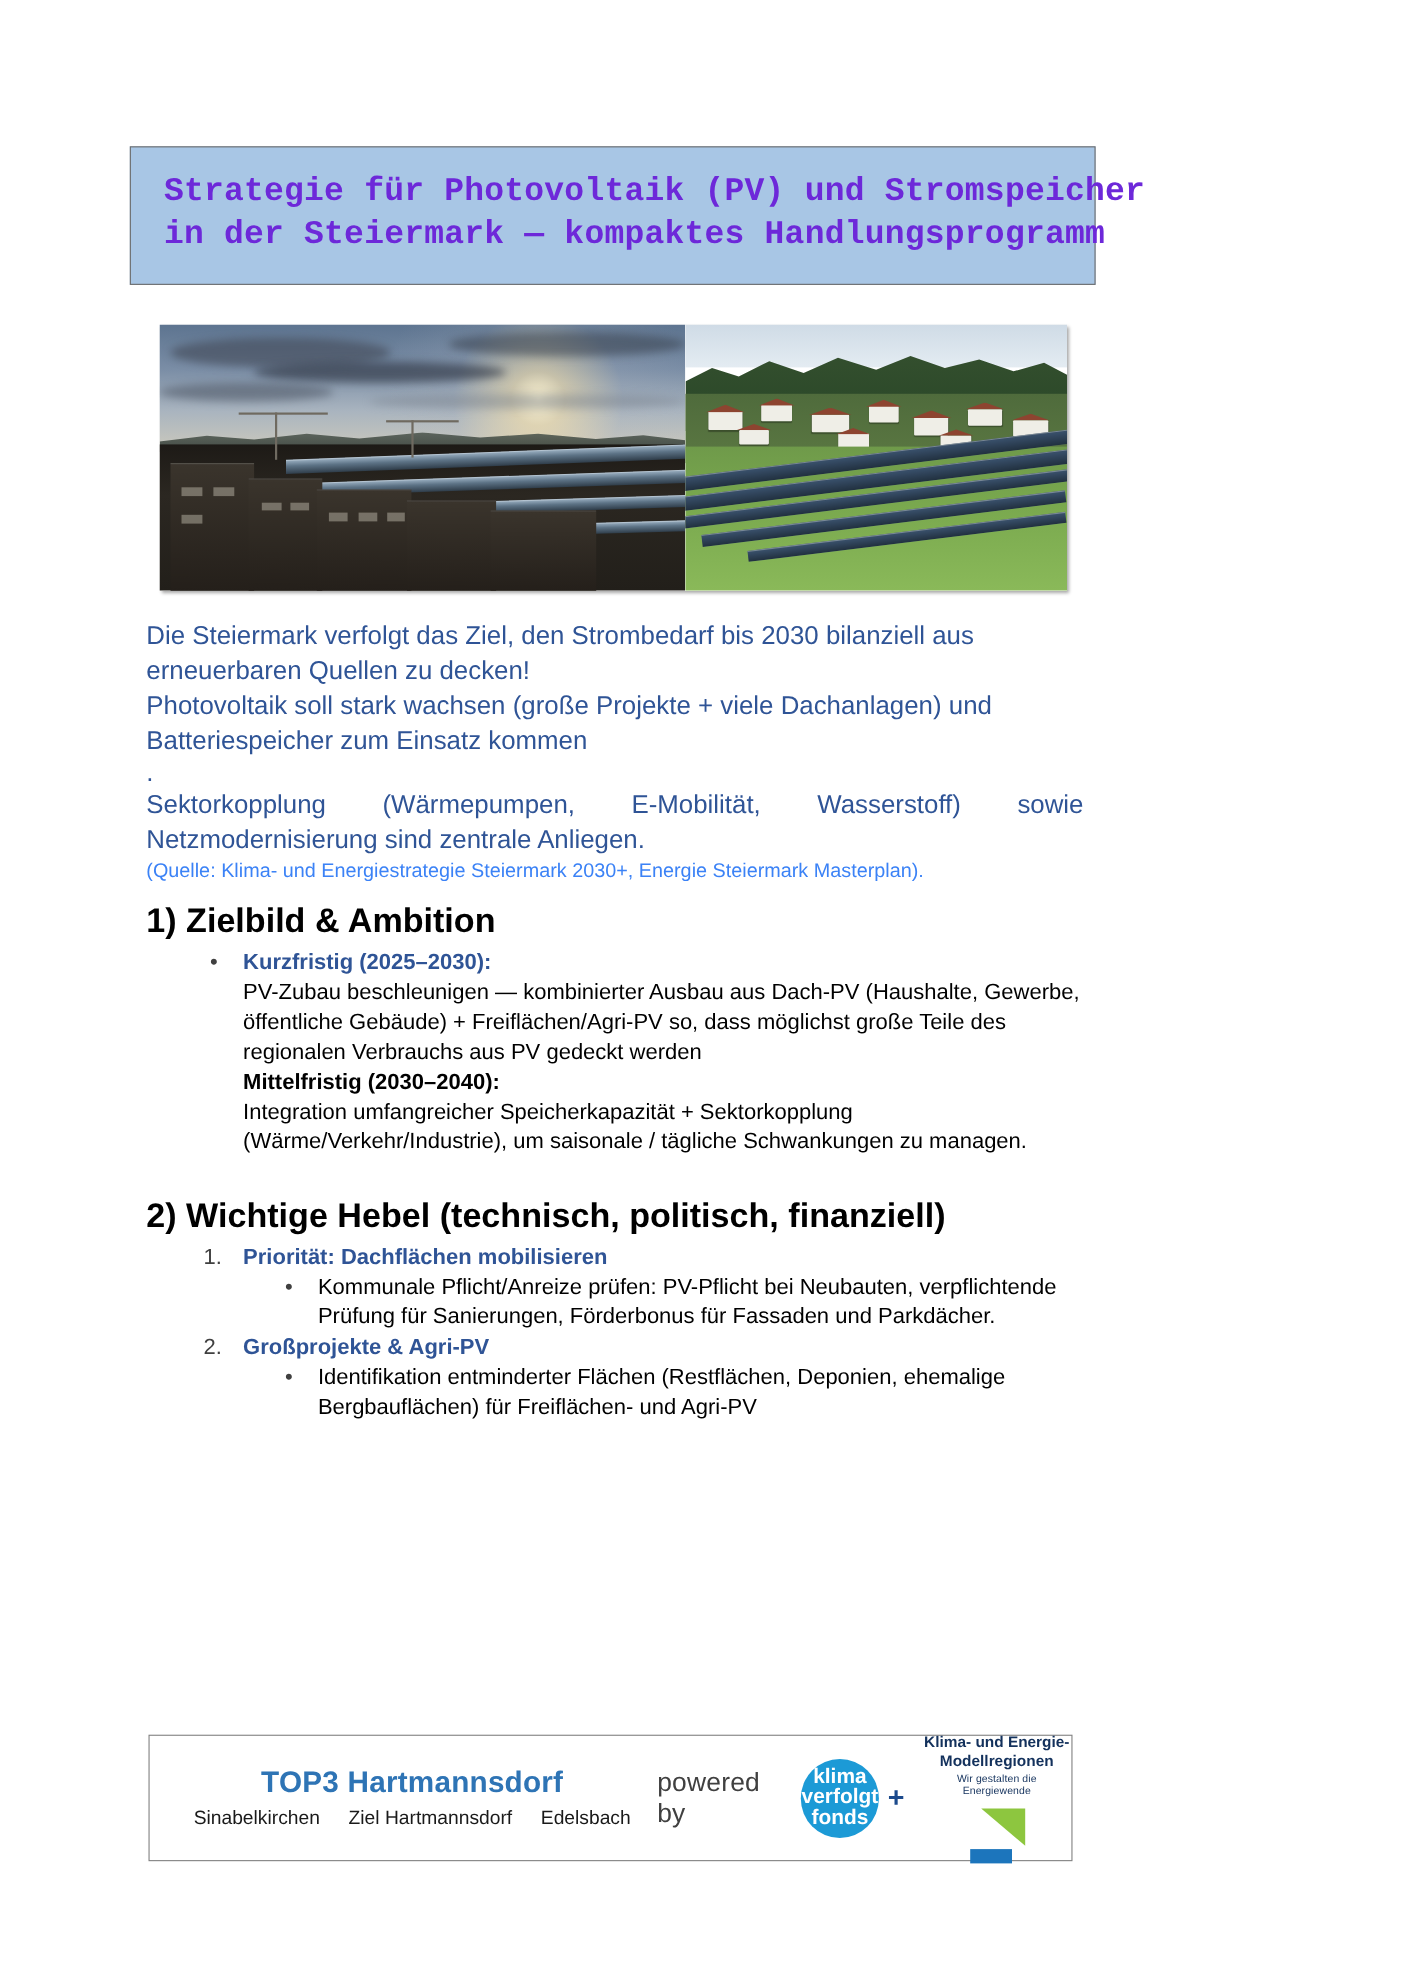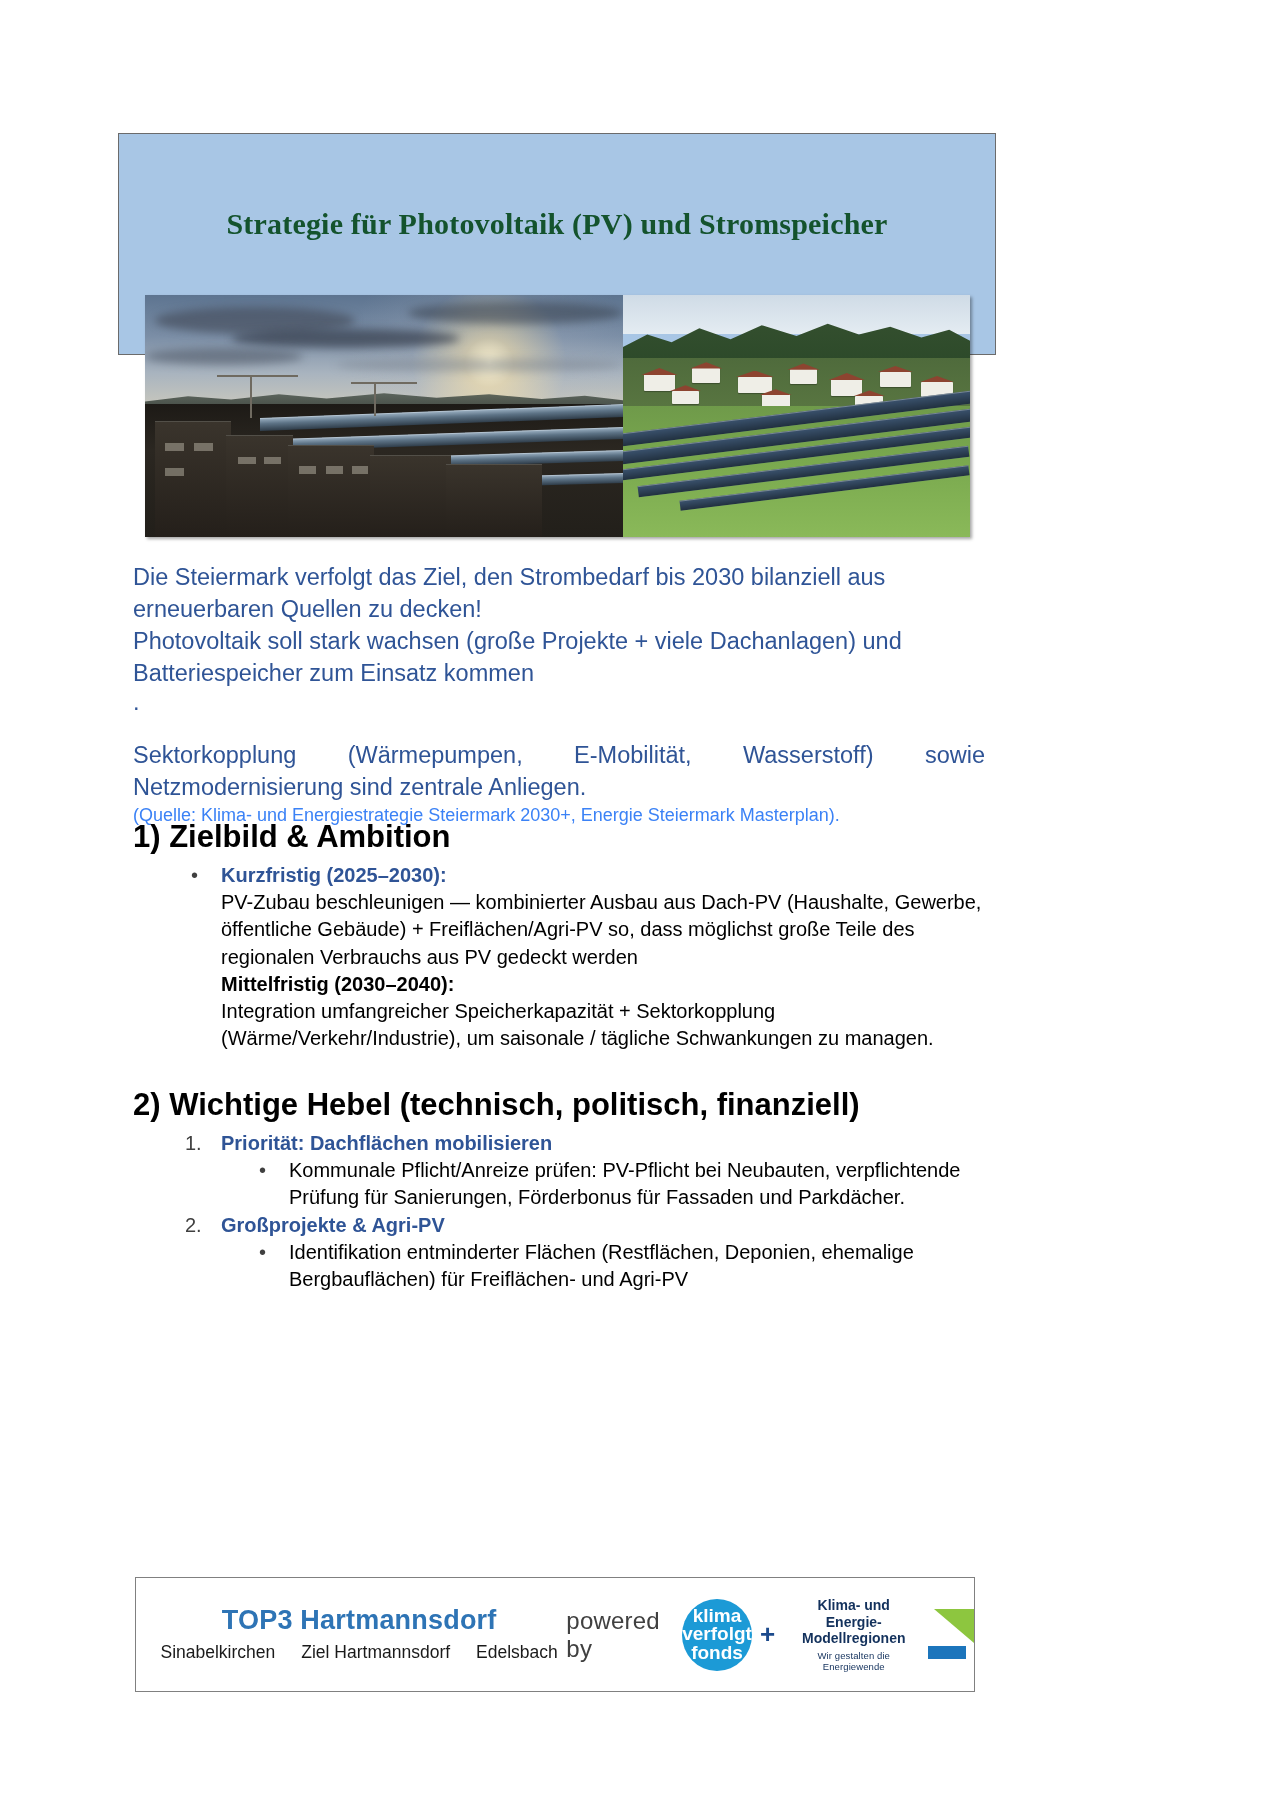--- a/index.html
+++ b/index.html
@@ -29,28 +29,27 @@
     left: 118px;
     top: 133px;
     width: 878px;
     box-sizing: border-box;
     background: #A8C6E5;
     border: 1px solid #6b6b6b;
     padding: 22px 30px 24px 30px;
     text-align: center;
   }
   .title-line {
-    font-family: Liberation Serif, serif;
+    font-family: Liberation Mono, monospace;
     font-weight: bold;
     font-size: 30px;
     line-height: 1.30;
-    color: #14532d;
+    color: #6d28d9;
     letter-spacing: 0.2px;
     white-space: nowrap;
-    margin-top: 48px;
   }
 
   
   .image-strip {
     position: absolute;
     left: 145px;
     top: 295px;
     width: 825px;
     height: 242px;
     display: flex;
@@ -155,21 +154,21 @@
   .intro {
     position: absolute;
     left: 133px;
     top: 562px;
     width: 852px;
     color: #2F5496;
     font-size: 23.5px;
     line-height: 1.36;
   }
   .intro p { margin: 0; }
-  .intro .just { text-align: justify; margin-top: 24px; }
+  .intro .just { text-align: justify; }
   .intro .dot-line { font-size: 23.5px; line-height: 1.1; }
   .source {
     color: #3b82f6;
     font-size: 18px;
     line-height: 1.3;
     margin-top: 2px;
   }
 
   
   .h-sec {
@@ -311,20 +310,21 @@
     color: #1C4A8C;
     font-size: 26px;
     font-weight: bold;
     margin-left: 2px;
   }
   .fb-right {
     margin-left: 16px;
     display: flex;
     align-items: center;
     gap: 10px;
+    flex-direction: column;
   }
   .kem-text { text-align: center; }
   .kem1 {
     color: #13315C;
     font-weight: bold;
     font-size: 14px;
     line-height: 1.18;
   }
   .kem2 {
     color: #13315C;

